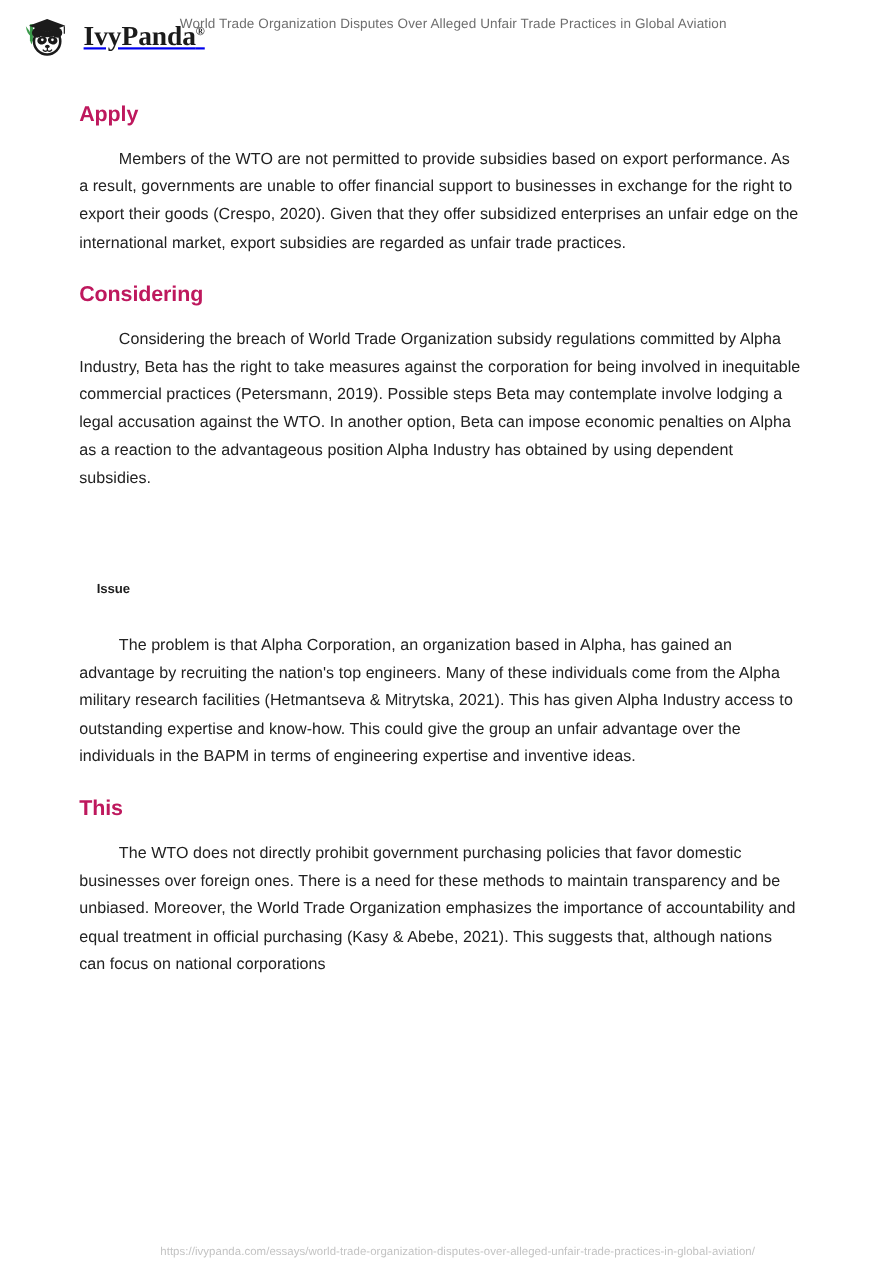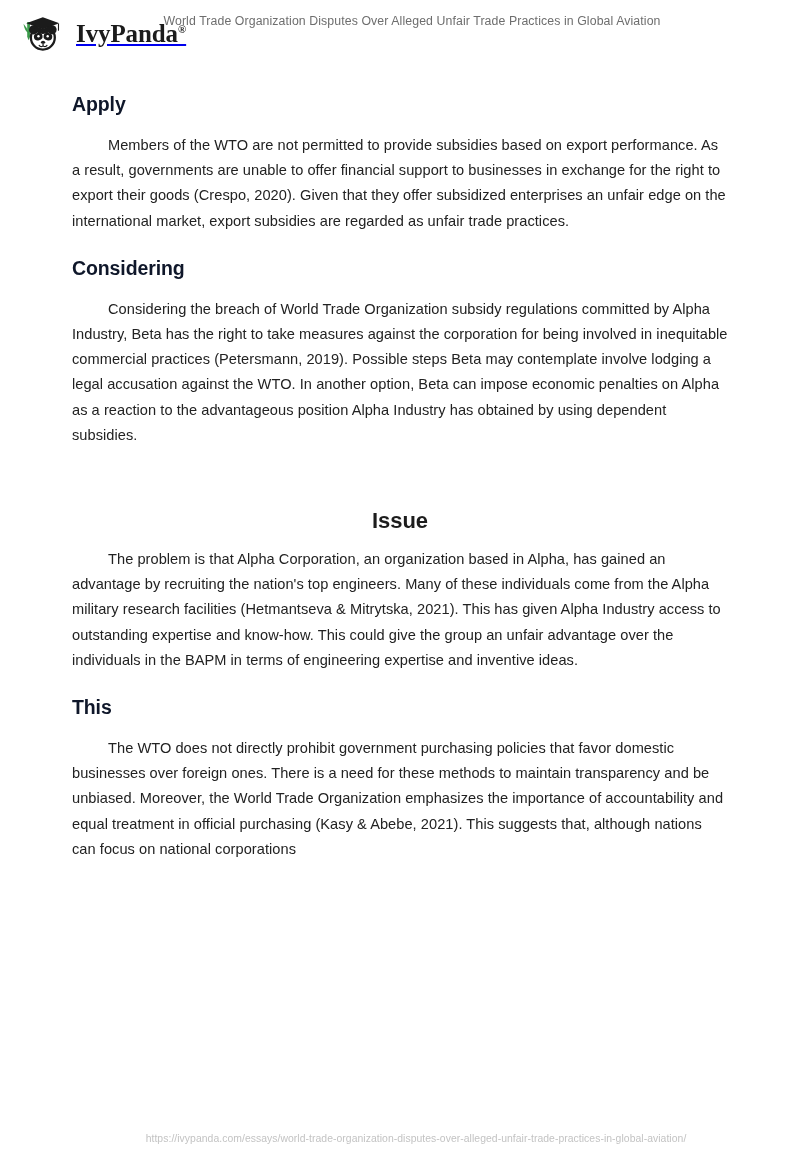--- a/index.html
+++ b/index.html
@@ -104,32 +104,31 @@
     font-weight: bold;
     color: #1d1d1d;
     letter-spacing: -0.2px;
   }
 
   h2.sub-title {
     margin: 0;
     font-size: 19.5px;
     line-height: 28px;
     font-weight: bold;
-    color: #0f172a;
+    color: #be185d;
     letter-spacing: -0.1px;
   }
 
   h3.sub-title-sm {
-    margin: 2px;
-    font-size: 22px;
+    margin: 16px;
+    font-size: 12px;
     line-height: 26px;
     font-weight: bold;
     color: #1d1d1d;
     letter-spacing: -0.1px;
-    text-align: center;
   }
   .sp-h2-before    { height: 20px; }
   .sp-h2-after     { height: 15px; }
   .sp-h1-before    { height: 30px; }
   .sp-h1-after     { height: 12px; }
   .sp-h3-before    { height: 16px; }
   .sp-h3-after     { height: 11px; }
 
   
   .page-footer {

